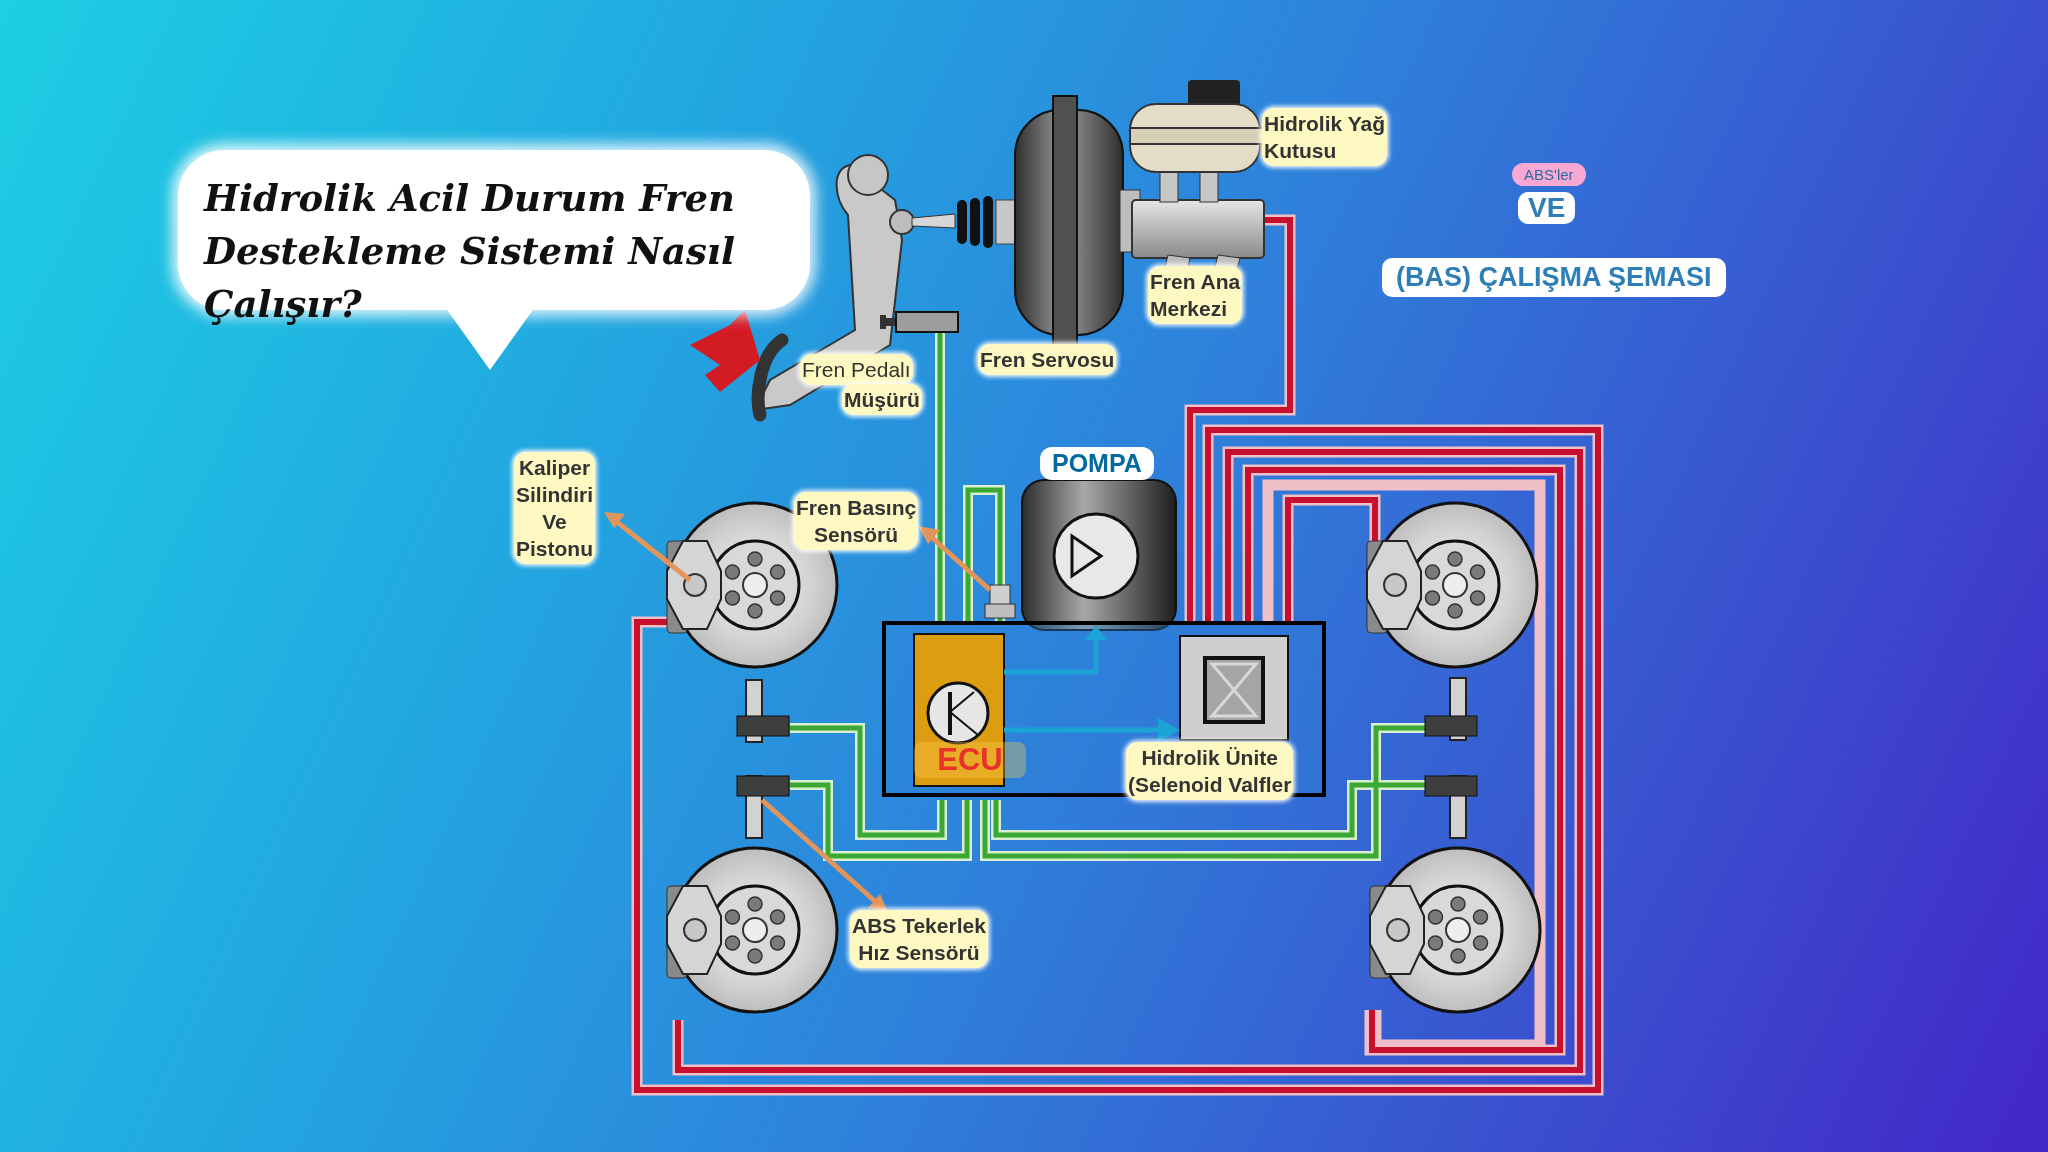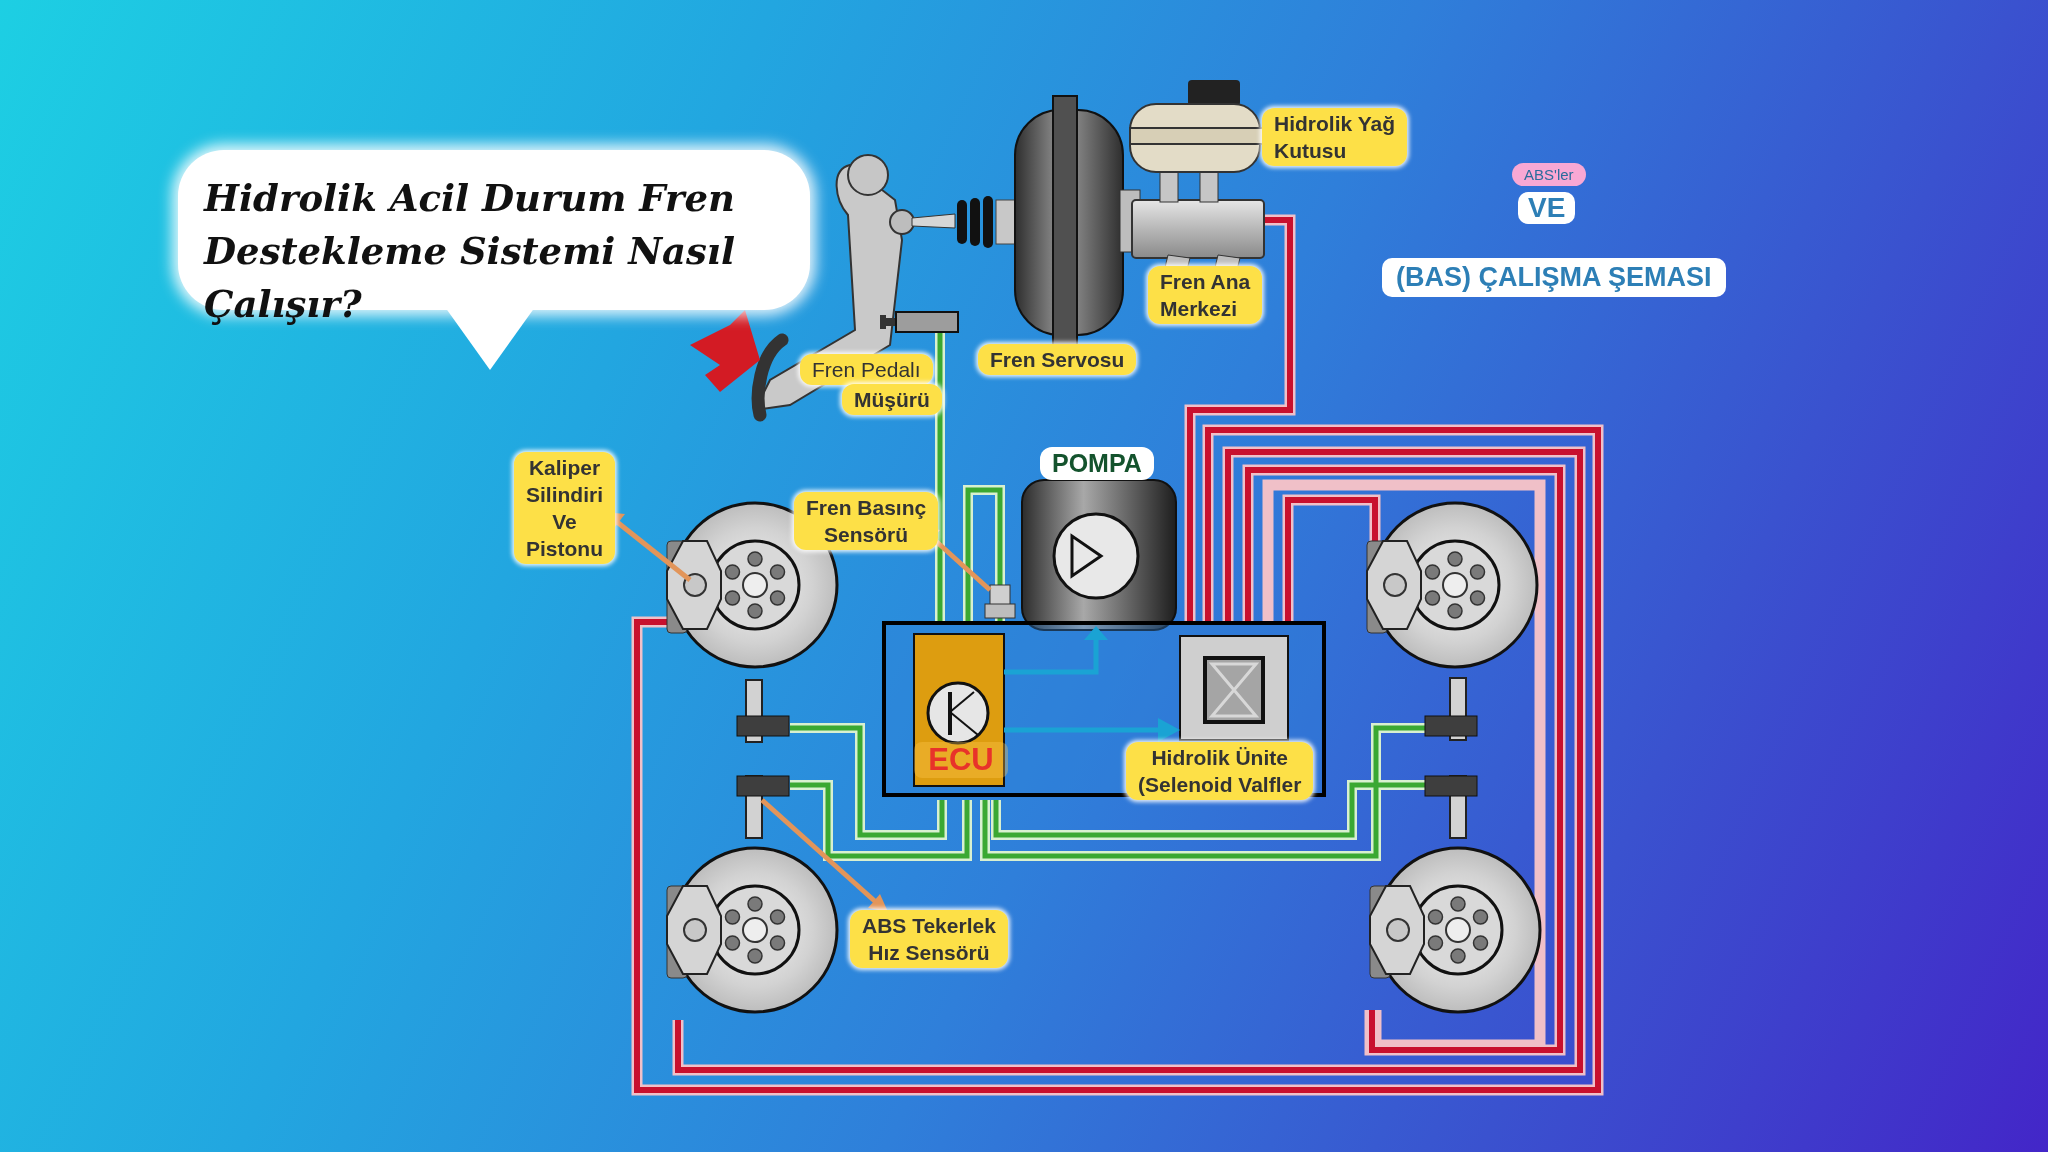--- a/index.html
+++ b/index.html
@@ -6,26 +6,26 @@
   body{width:2048px;height:1152px;overflow:hidden;position:relative;
     background:linear-gradient(115deg,#1dcfe3 0%,#22a6e0 30%,#2f7fda 55%,#3a52cf 78%,#4326c8 100%);
     font-family:"Liberation Sans",sans-serif;}
   #stage{position:absolute;left:0;top:0;width:2048px;height:1152px;}
   .bubble{position:absolute;left:178px;top:150px;width:632px;height:160px;background:#fff;border-radius:46px;
     box-shadow:0 0 14px 6px rgba(255,255,255,0.85);}
   .bubble-tail{position:absolute;left:440px;top:300px;width:0;height:0;
     border-left:50px solid transparent;border-right:50px solid transparent;border-top:70px solid #fff;}
   .bubble-text{position:absolute;left:204px;top:172px;width:620px;font-family:"DejaVu Serif",serif;font-style:italic;font-weight:bold;
     font-size:37px;line-height:53px;color:#111;}
-  .lbl{position:absolute;background:#fde047;border-radius:12px;color:#333;font-weight:bold;font-size:21px;line-height:27px;
-    text-align:center;padding:2px 12px;box-shadow:0 0 4px 2px rgba(255,255,255,0.9);white-space:nowrap;}
+  .lbl{position:absolute;background:#fef9c3;border-radius:12px;color:#333;font-weight:bold;font-size:21px;line-height:27px;
+    text-align:center;padding:2px 2px;box-shadow:0 0 4px 2px rgba(255,255,255,0.9);white-space:nowrap;}
   .lbl.plain{font-weight:normal;text-align:right;}
   .title-small{position:absolute;left:1512px;top:163px;background:#f9a8d4;border-radius:14px;font-size:15px;color:#2a6c9c;padding:3px 12px;}
   .title-box{position:absolute;background:#fff;border-radius:10px;color:#2d7fb6;font-weight:bold;text-align:center;}
-  .pompa{position:absolute;left:1040px;top:447px;background:#fff;border-radius:12px;color:#14532d;font-weight:bold;font-size:25px;padding:2px 12px;}
+  .pompa{position:absolute;left:1040px;top:447px;background:#fff;border-radius:12px;color:#0369a1;font-weight:bold;font-size:25px;padding:2px 12px;}
   svg{position:absolute;left:0;top:0;}
 </style>
 </head>
 <body>
 
 <div id="stage">
 
   <svg width="2048" height="1152">
     <defs>
       <radialGradient id="disc" cx="50%" cy="50%" r="50%">
@@ -278,21 +278,21 @@
     <div>Fren Basınç</div>
     <div>Sensörü</div>
   </div>
   <div class="lbl" style="left:514px;top:452px;">
     <div>Kaliper</div>
     <div>Silindiri</div>
     <div>Ve</div>
     <div>Pistonu</div>
   </div>
   <div class="pompa">POMPA</div>
-  <div style="position:absolute;left:914px;top:742px;width:94px;text-align:center;color:#e8322a;font-weight:bold;font-size:31px;background:rgba(255,200,80,0.35);border-radius:8px;">ECU</div>
+  <div style="position:absolute;left:914px;top:742px;width:112px;text-align:center;color:#e8322a;font-weight:bold;font-size:31px;background:rgba(255,200,80,0.35);border-radius:8px;">ECU</div>
   <div class="lbl" style="left:1126px;top:742px;">
     <div>Hidrolik Ünite</div>
     <div>(Selenoid Valfler</div>
   </div>
   <div class="lbl" style="left:850px;top:910px;">
     <div>ABS Tekerlek</div>
     <div>Hız Sensörü</div>
   </div>
 </div>
 

